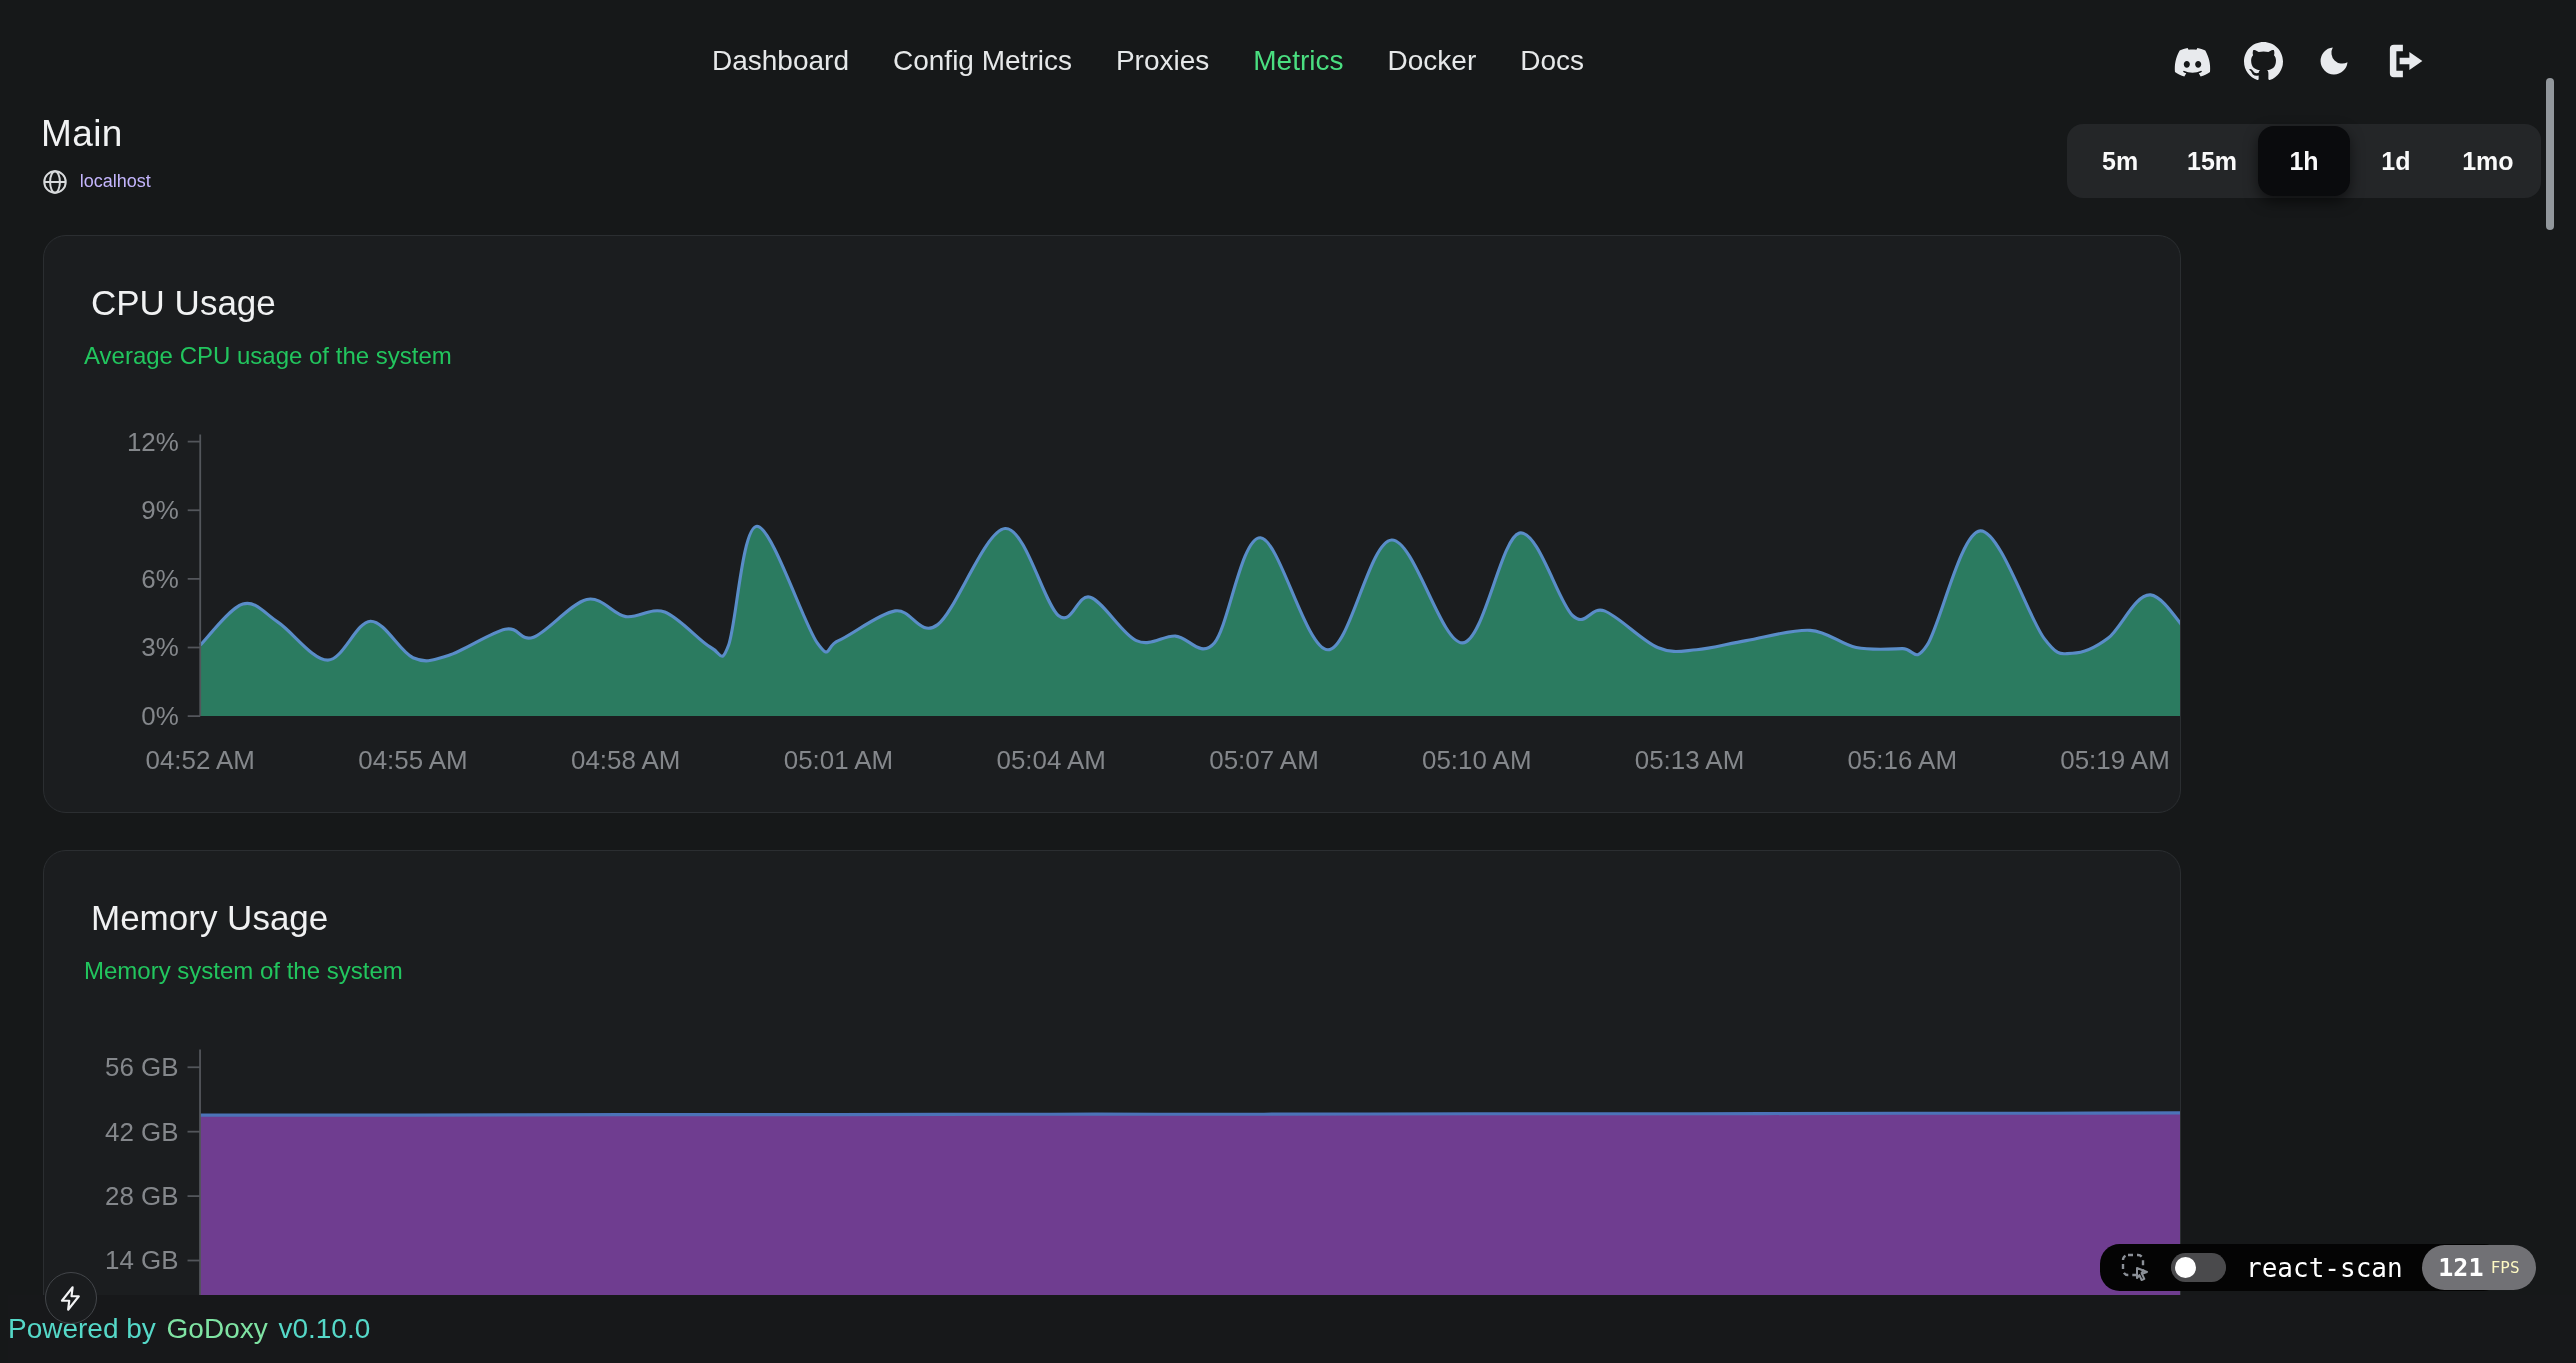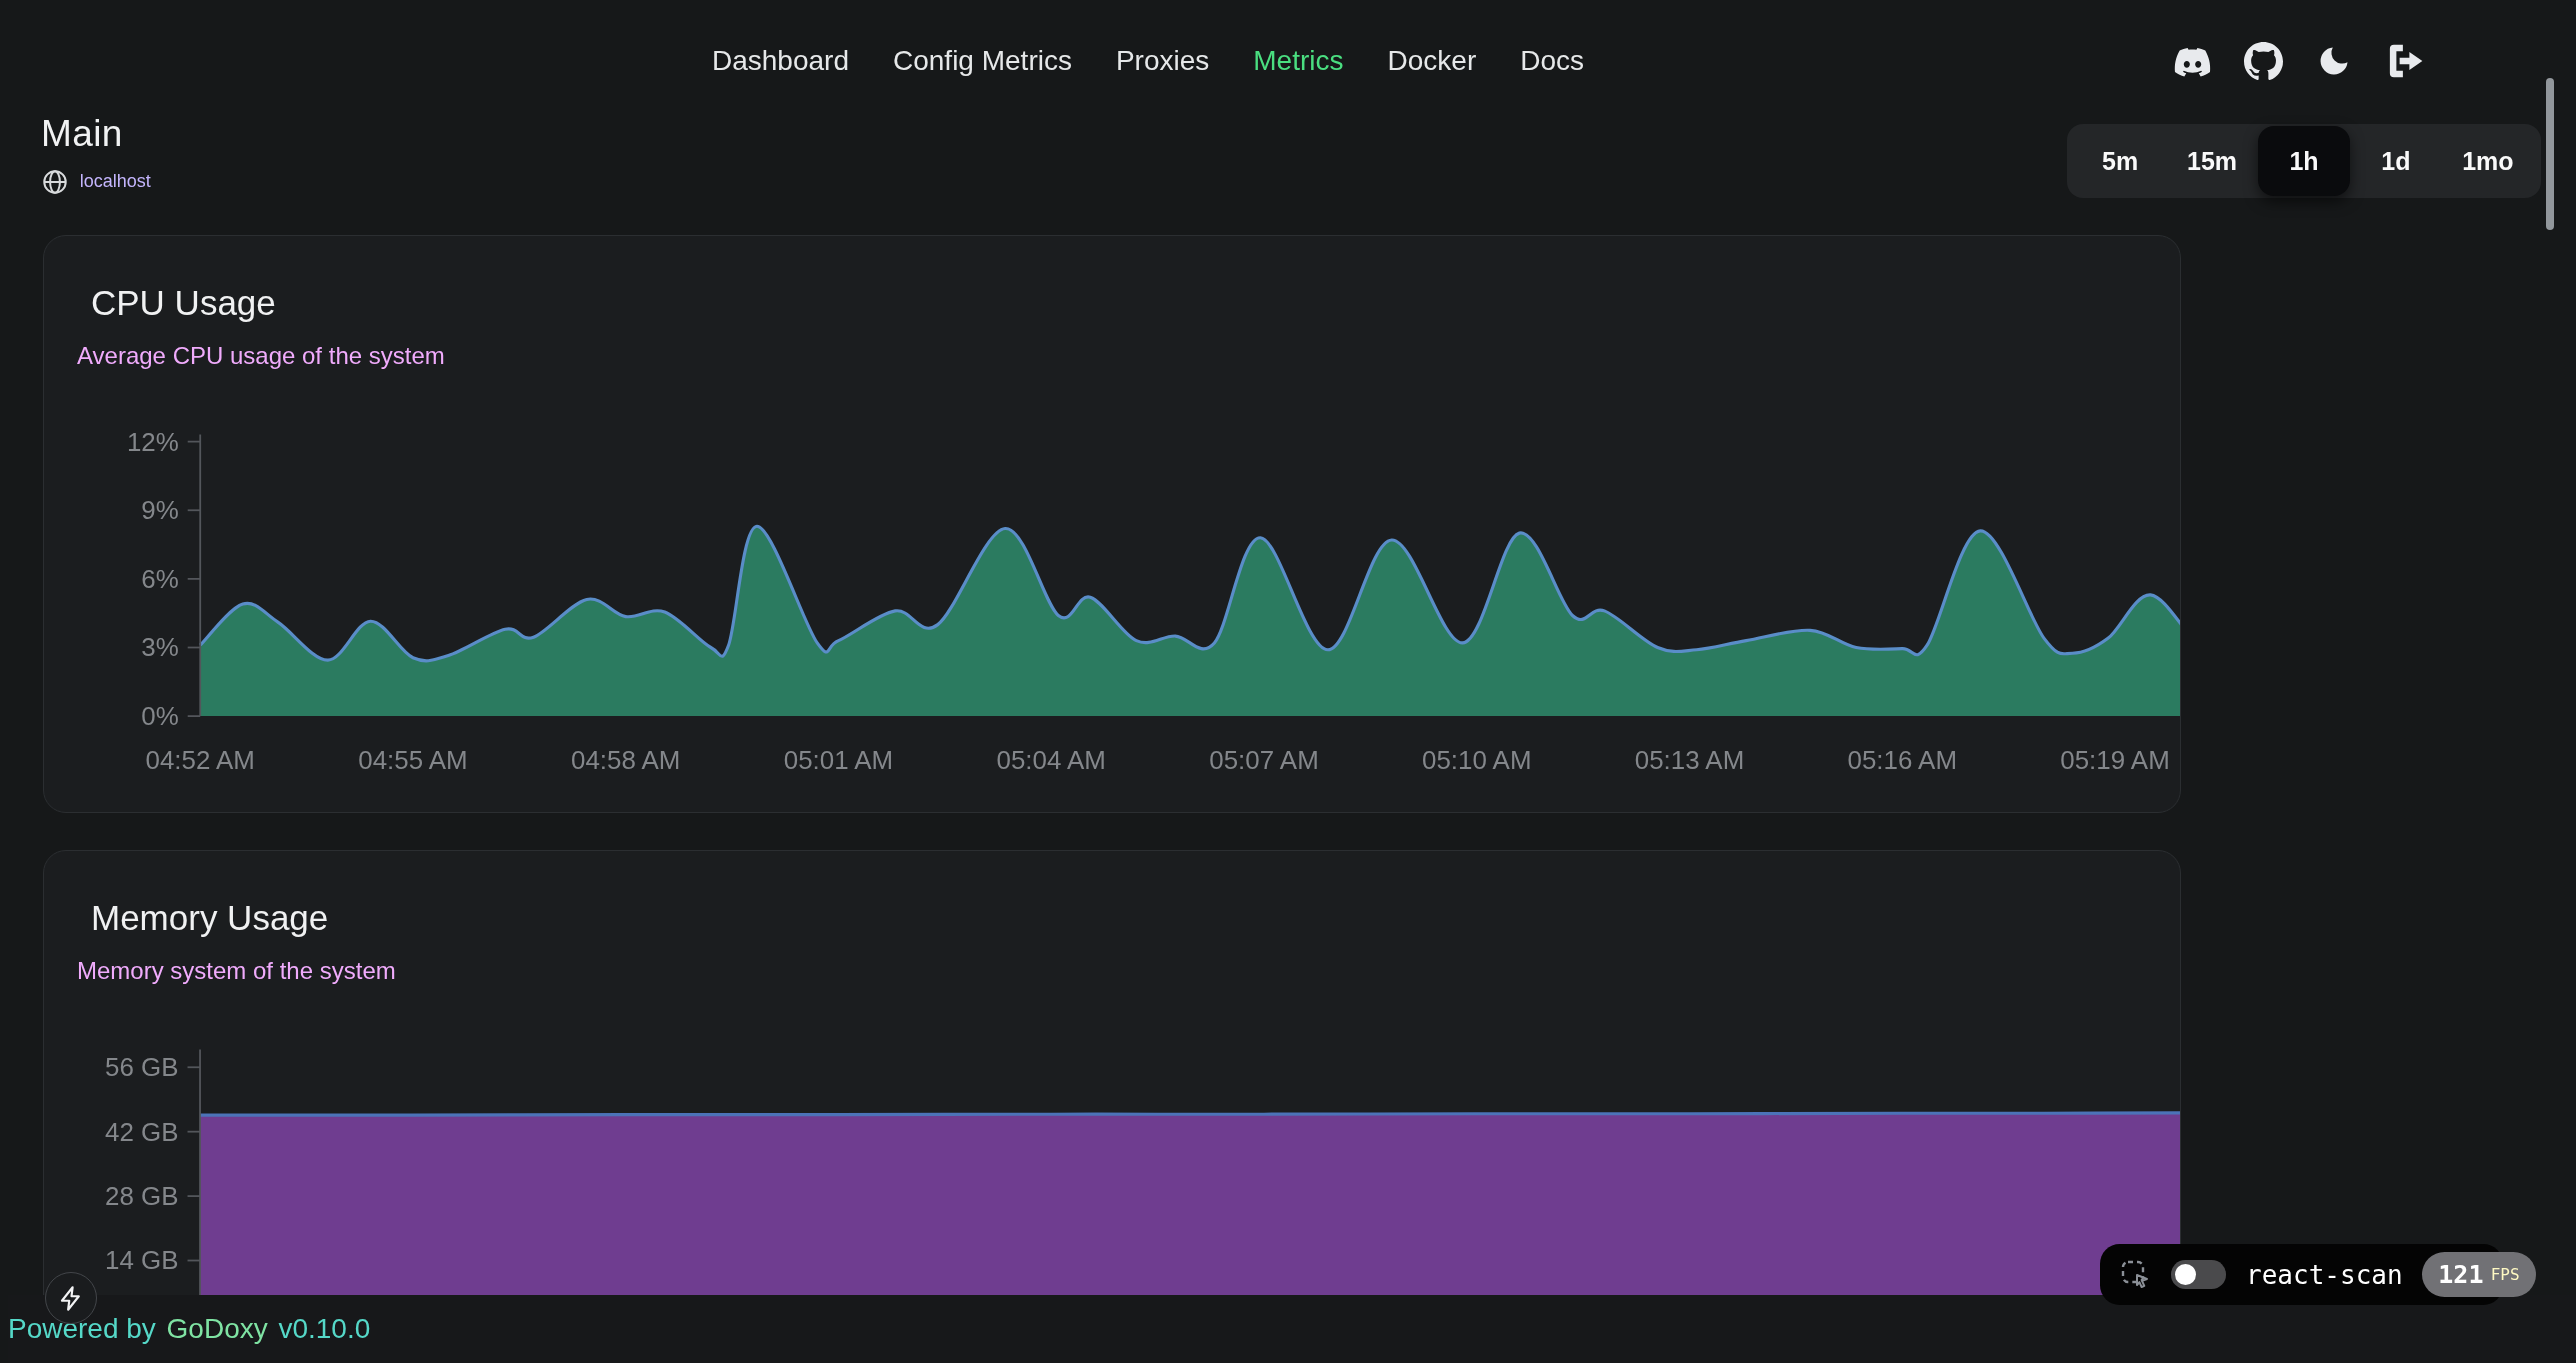--- a/index.html
+++ b/index.html
@@ -21,33 +21,33 @@
   .time-range{position:absolute;left:2067px;top:124px;width:474px;height:74px;background:#242628;
     border-radius:16px;display:flex;align-items:center;padding:0 7.2px;box-sizing:border-box;z-index:4;}
   .tr-option{flex:1;text-align:center;font-size:25px;font-weight:700;color:#fafafa;padding:14.3px 0;cursor:pointer;border-radius:14.3px;}
   .tr-option.selected{background:#0a0b0d;border-radius:16px;margin:-6.3px 0;padding:20.6px 0;box-shadow:0 5.4px 14.3px rgba(0,0,0,.55);}
   
   .card{position:absolute;left:43px;width:2138px;background:#1b1d1f;border:1.8px solid #2b2e31;
     border-radius:23px;box-sizing:border-box;overflow:hidden;}
   #cpu-card{top:235px;height:578px;}
   #mem-card{top:850px;height:562px;}
   .card h2{position:absolute;left:47px;top:47px;margin:0;font-size:35px;font-weight:500;color:#f0f1f2;}
-  .card .subtitle{position:absolute;left:33px;top:106px;font-size:24px;color:#f0abfc;}
+  .card .subtitle{position:absolute;left:40px;top:106px;font-size:24px;color:#22c55e;}
   .chart-svg{position:absolute;left:0;top:0;}
   
   .app-footer{position:absolute;left:8px;top:1295px;width:2576px;height:68px;background:#17181a;
     display:flex;align-items:center;justify-content:flex-start;gap:10.7px;font-size:28px;z-index:5;}
   .app-footer .teal{color:#55d8c8;}
   .app-footer .brand{color:#7fe3a3;cursor:pointer;}
   
   .bolt-btn{position:absolute;left:45px;top:1272px;width:52px;height:52px;border-radius:50%;
     border:1.8px solid #43464a;background:#1a1c1e;display:flex;align-items:center;justify-content:center;
     z-index:6;cursor:pointer;box-sizing:border-box;}
   
-  .react-scan{position:absolute;left:2100px;top:1244px;width:403px;height:61px;background:#040404;
+  .react-scan{position:absolute;left:2100px;top:1244px;width:403px;height:47px;background:#040404;
     border-radius:19.7px;display:flex;align-items:center;gap:19.7px;padding:0 10.7px 0 19.7px;box-sizing:border-box;
     z-index:7;font-family:"DejaVu Sans Mono",monospace;}
   .rs-toggle{width:55px;height:29px;background:#4a4a4c;border-radius:14.3px;position:relative;cursor:pointer;flex:0 0 auto;}
   .rs-knob{position:absolute;left:3.6px;top:3.6px;width:21.5px;height:21.5px;border-radius:50%;background:#fff;}
   .rs-label{font-size:26px;color:#ffffff;white-space:nowrap;}
   .rs-fps{margin-left:auto;background:#717175;border-radius:23px;height:45px;display:flex;align-items:baseline;gap:7.2px;padding:0 16px;align-items:center;}
   .rs-fps .num{font-size:25px;font-weight:700;color:#fff;}
   .rs-fps .unit{font-size:16px;color:#fef9c3;}
   
   .scroll-thumb{position:absolute;left:2546px;top:78px;width:8px;height:152px;background:#92979c;border-radius:4.5px;z-index:9;}

